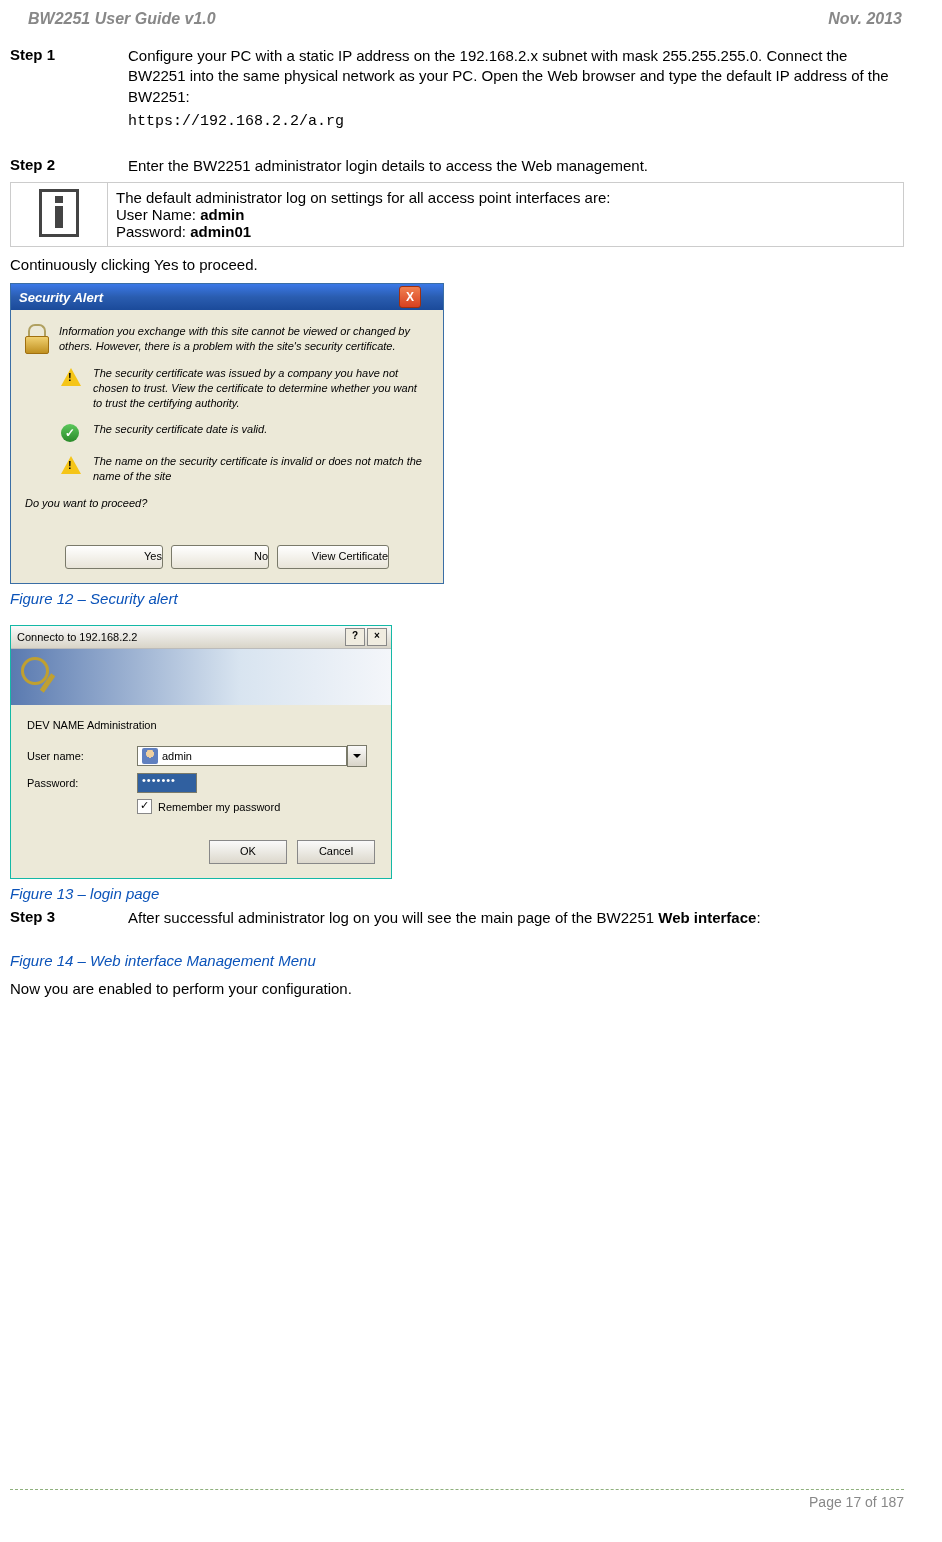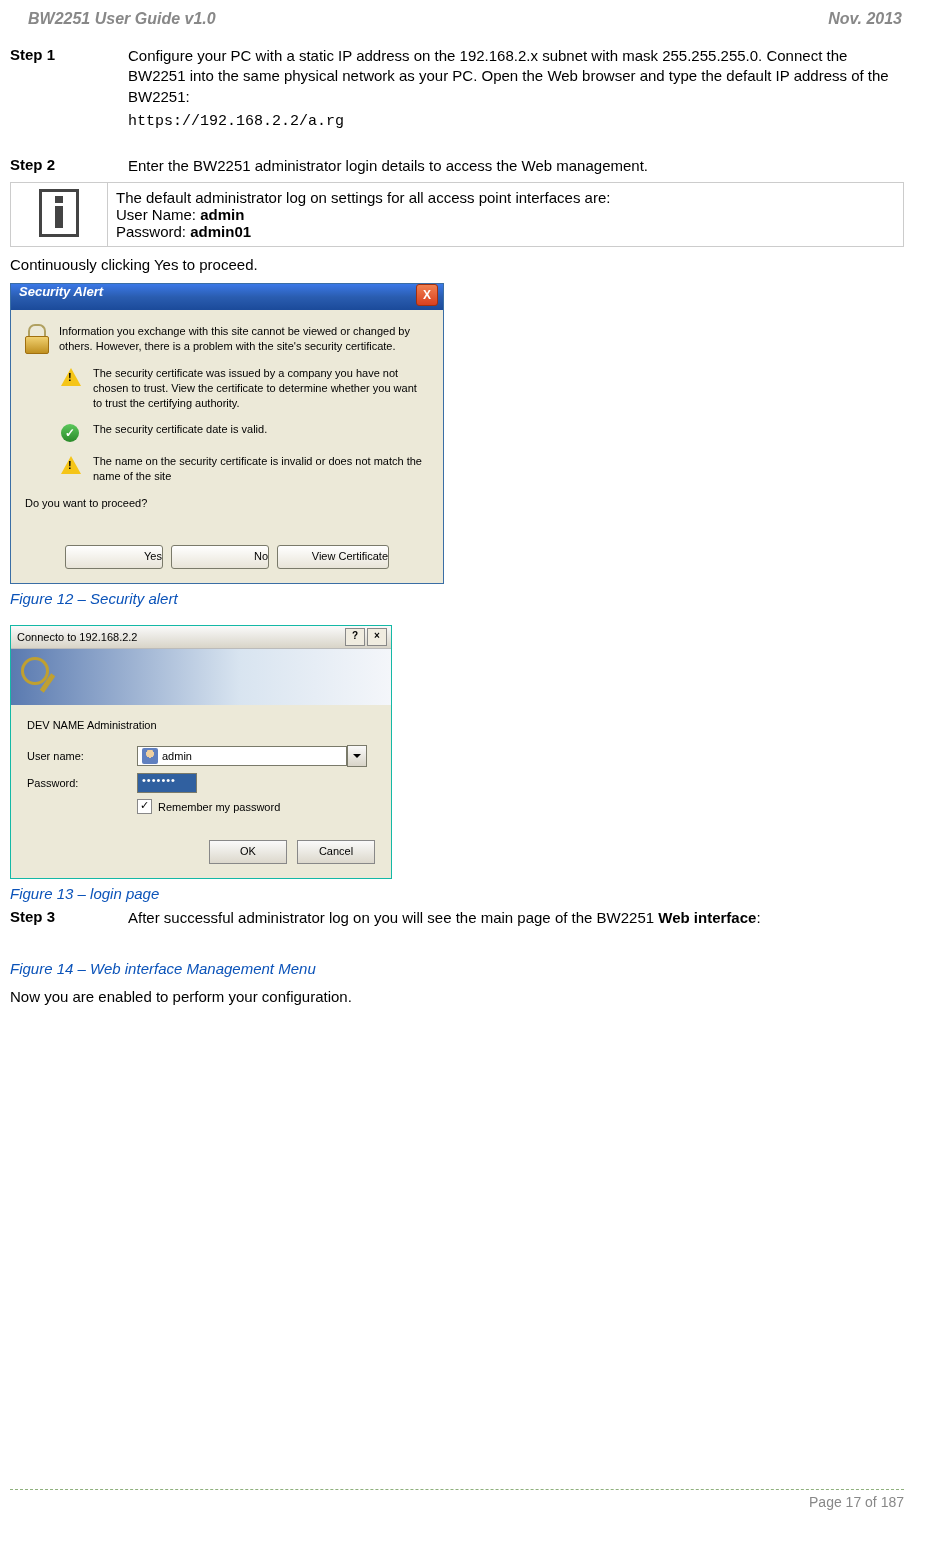--- a/index.html
+++ b/index.html
@@ -105,21 +105,22 @@
     color: #000;
     margin-top: 6px;
   }
   .dlg-titlebar {
     height: 26px;
     background: linear-gradient(to bottom, #3b78e7 0%, #2a5db0 50%, #1b4a9a 100%);
     color: #fff;
     font-weight: bold;
     font-size: 13px;
     display: flex;
-    padding: 0 5px 0 8px;
+    align-items: center;
+    padding: 0 22px 0 8px;
     justify-content: space-between;
     font-style: italic;
   }
   .dlg-close {
     width: 20px;
     height: 20px;
     background: linear-gradient(to bottom, #f08050, #d84020);
     border: 1px solid #a03010;
     border-radius: 3px;
     color: #fff;
@@ -137,20 +138,21 @@
     display: flex;
     margin-bottom: 12px;
   }
   .dlg-ico {
     width: 34px;
     flex-shrink: 0;
   }
   .dlg-msg {
     flex: 1;
     line-height: 1.35;
+    font-style: italic;
   }
   .ico-lock {
     width: 24px;
     height: 28px;
     position: relative;
   }
   .ico-lock .shackle {
     width: 14px;
     height: 10px;
     border: 2px solid #b0a060;
@@ -525,21 +527,21 @@
 
   <div class="step-block" style="margin-top:4px;">
     <div class="step-row">
       <div class="step-label">Step 3</div>
       <div class="step-text">
         <span>After successful administrator log on you will see the main page of the BW2251 </span><b>Web interface</b><span>:</span>
       </div>
     </div>
   </div>
 
-  <div class="figure-caption" style="margin-top:32px; margin-bottom:10px;">Figure 14 – Web interface  Management Menu</div>
+  <div class="figure-caption" style="margin-top:24px; margin-bottom:10px;">Figure 14 – Web interface  Management Menu</div>
 
   <div class="body-text">Now you are enabled to perform your configuration.</div>
 
   <div class="footer-area">
     <hr class="dotted-line">
     <div class="page-num">Page 17 of 187</div>
   </div>
 
 </div>
 

